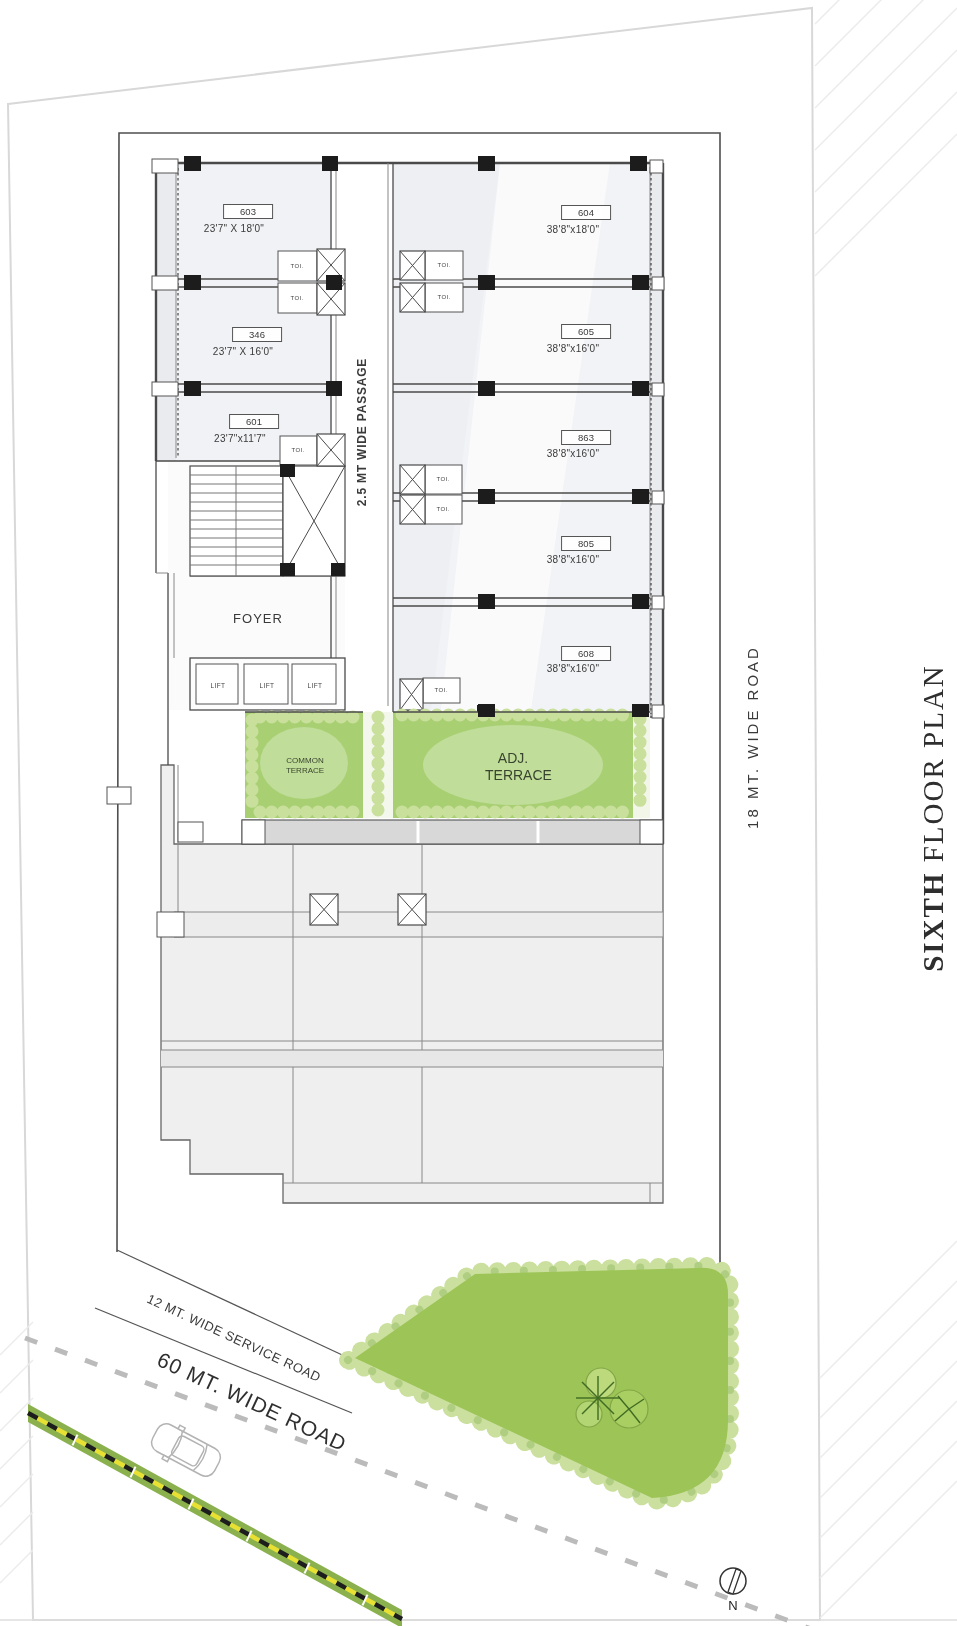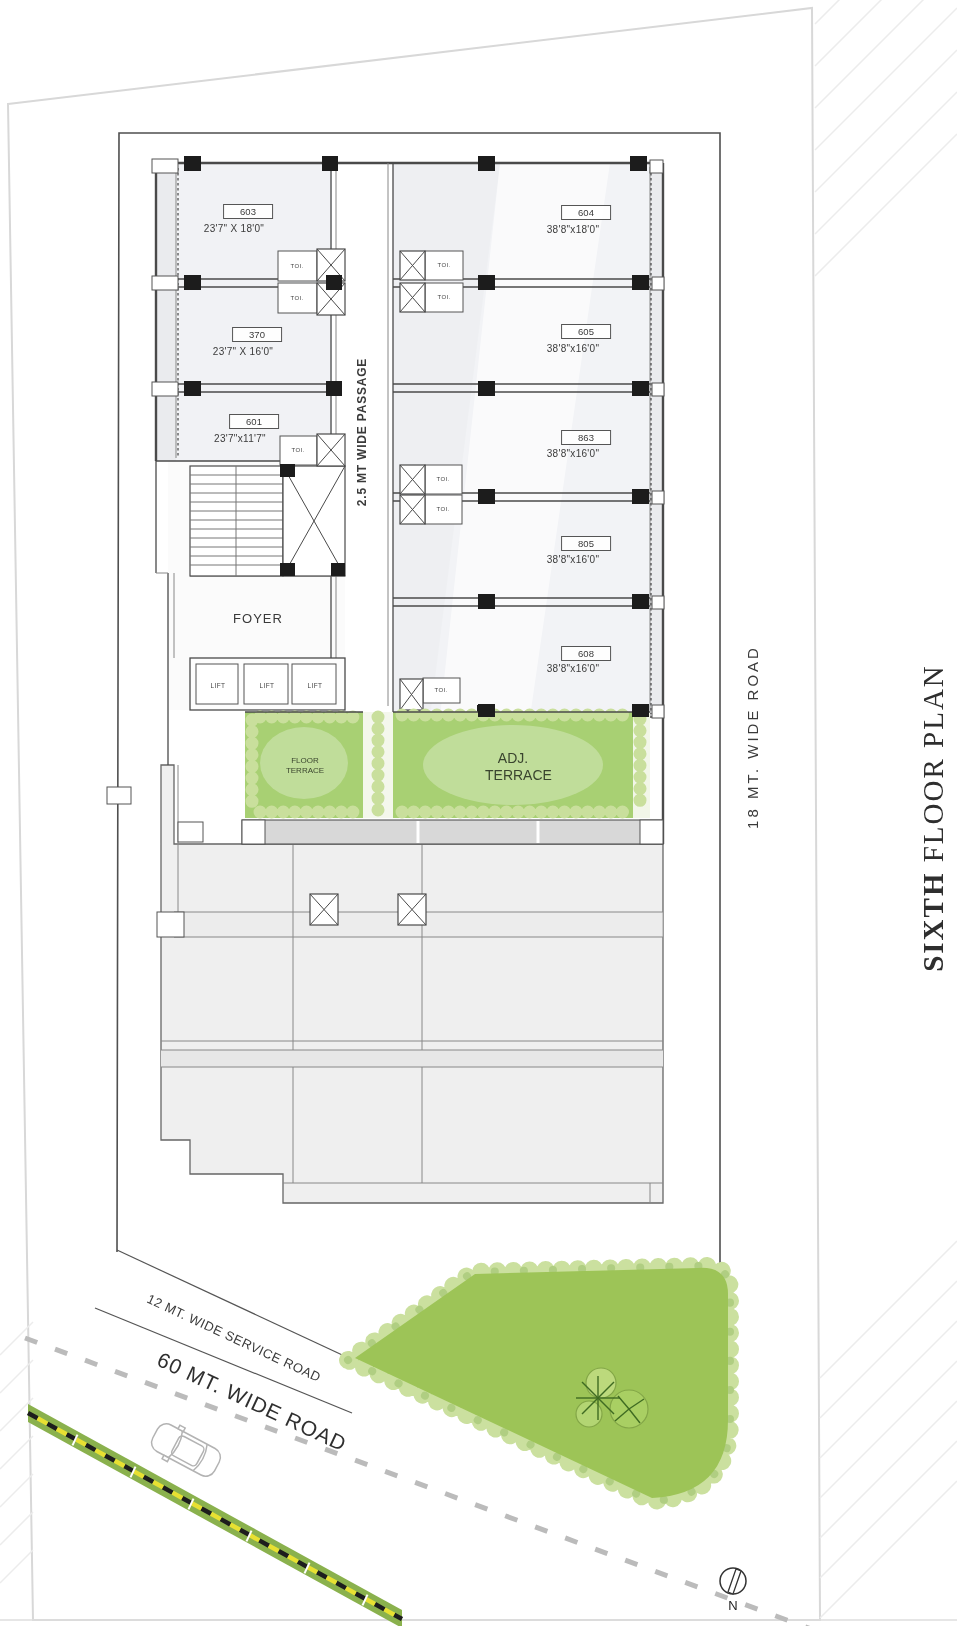--- a/index.html
+++ b/index.html
@@ -360,21 +360,21 @@
 
 <div class="lbl r90" style="left:362px;top:432px;font-size:12px;font-weight:600;letter-spacing:.8px;">2.5 MT WIDE PASSAGE</div>
 
 <div class="lbl r25" style="left:234px;top:1338px;font-size:13px;letter-spacing:.5px;">12 MT. WIDE SERVICE ROAD</div>
 
 <div class="lbl r25" style="left:252px;top:1402px;font-size:21px;letter-spacing:1px;color:#2f2f2f;">60 MT. WIDE ROAD</div>
 
 <div class="lbl" style="left:234px;top:210px;"><span class="numbox">603</span></div>
 <div class="lbl dims" style="left:234px;top:228px;">23'7" X 18'0"</div>
 
-<div class="lbl" style="left:243px;top:333px;"><span class="numbox">370</span></div>
+<div class="lbl" style="left:243px;top:333px;"><span class="numbox">346</span></div>
 <div class="lbl dims" style="left:243px;top:351px;">23'7" X 16'0"</div>
 
 <div class="lbl" style="left:240px;top:420px;"><span class="numbox">601</span></div>
 <div class="lbl dims" style="left:240px;top:438px;">23'7"x11'7"</div>
 
 <div class="lbl" style="left:572px;top:211px;"><span class="numbox">604</span></div>
 <div class="lbl dims" style="left:573px;top:229px;">38'8"x18'0"</div>
 
 <div class="lbl" style="left:572px;top:330px;text-decoration:underline;"><span class="numbox">605</span></div>
 <div class="lbl dims" style="left:573px;top:348px;">38'8"x16'0"</div>
@@ -395,18 +395,18 @@
 
 <div class="lbl toi" style="left:297px;top:266px;">TOI.</div>
 <div class="lbl toi" style="left:297px;top:298px;">TOI.</div>
 <div class="lbl toi" style="left:298px;top:450px;">TOI.</div>
 <div class="lbl toi" style="left:444px;top:265px;">TOI.</div>
 <div class="lbl toi" style="left:444px;top:297px;">TOI.</div>
 <div class="lbl toi" style="left:443px;top:479px;">TOI.</div>
 <div class="lbl toi" style="left:443px;top:509px;">TOI.</div>
 <div class="lbl toi" style="left:441px;top:690px;">TOI.</div>
 
-<div class="lbl terr" style="left:305px;top:766px;width:60px;">FLOOR TERRACE</div>
+<div class="lbl terr" style="left:305px;top:766px;width:60px;">COMMON TERRACE</div>
 <div class="lbl terr" style="left:513px;top:767px;width:56px;font-size:14px;">ADJ. TERRACE</div>
 
 <div class="lbl" style="left:733px;top:1605px;font-size:13px;color:#222;">N</div>
 
 </div>
 
 </body></html>

